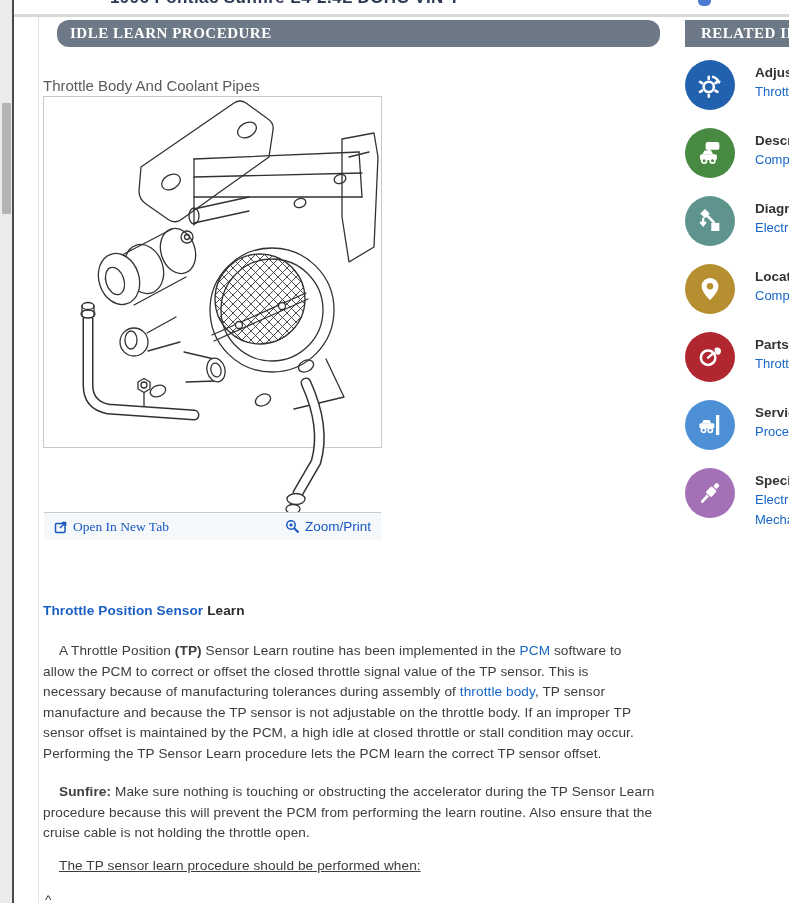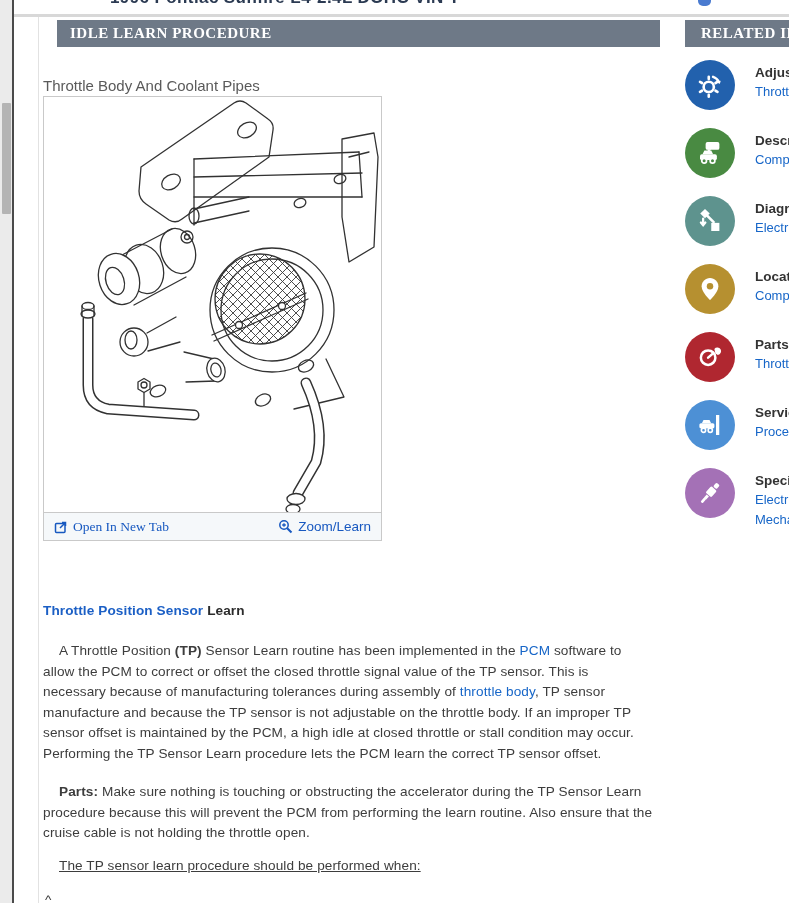--- a/index.html
+++ b/index.html
@@ -14,25 +14,25 @@
   .content-edge{position:absolute;left:38px;top:15px;width:1px;height:888px;background:#e2e2e2;}
   .top-divider{position:absolute;left:14px;top:14px;width:775px;height:3px;background:#d8d8d8;}
   
   .title-clip{position:absolute;left:110px;top:0;width:470px;height:10px;overflow:hidden;}
   .title-clip span{position:relative;top:-11px;display:block;font-weight:bold;font-size:17px;line-height:17px;color:#2b3a52;letter-spacing:.4px;}
   .top-icon-sliver{position:absolute;left:698px;top:0;width:13px;height:6px;background:#4a7bd0;border-radius:0 0 5px 5px;}
   
   .bar{position:absolute;top:20px;height:27px;background:#6e7987;color:#ffffff;
        font-family:"Liberation Serif",serif;font-weight:bold;font-size:15px;line-height:27px;
        letter-spacing:.5px;white-space:nowrap;overflow:hidden;}
-  .bar-main{left:57px;width:603px;padding-left:13px;box-sizing:border-box;}
+  .bar-main{left:57px;width:603px;padding-left:13px;box-sizing:border-box;border-radius:12px;}
   .bar-side{left:685px;width:145px;padding-left:16px;box-sizing:border-box;}
   
   .fig-caption{position:absolute;left:43px;top:77px;font-size:15px;color:#5a5a5a;}
-  .figure{position:absolute;left:43px;top:96px;width:339px;height:445px;border:1px solid #c9c9c9;box-sizing:border-box;background:#fff;}
+  .figure{position:absolute;left:43px;top:96px;width:339px;height:352px;border:1px solid #c9c9c9;box-sizing:border-box;background:#fff;}
   .fig-art{width:337px;height:415px;display:block;}
   .fig-footer{height:28px;background:#f5f8fa;border-top:1px solid #c9c9c9;display:flex;align-items:center;justify-content:space-between;padding:0 10px;box-sizing:border-box;}
   .fig-link{display:flex;align-items:center;gap:5px;color:#1758c0;font-size:13.5px;cursor:pointer;text-decoration:none;}
   .fig-link.serif{font-family:"Liberation Serif",serif;}
   
   .article{position:absolute;left:43px;top:601px;width:612px;font-size:13.6px;line-height:20.5px;color:#3d3d3d;letter-spacing:.1px;}
   .article h3{margin:0;font-size:13.6px;line-height:20px;color:#2b2b2b;}
   .h-link{color:#1b5fc5;font-weight:bold;cursor:pointer;}
   .para{margin:20px 0 0 0;text-indent:16px;}
   .para.notice{margin-top:18px;}
@@ -148,34 +148,34 @@
         <path d="M6,8 L11.5,2.5 M8,2.5 H11.5 V6" fill="none" stroke="#1758c0" stroke-width="1.5"></path>
       </svg>
       <span>Open In New Tab</span>
     </a>
     <a class="fig-link">
       <svg width="15" height="15" viewBox="0 0 15 15">
         <circle cx="6" cy="6" r="4.2" fill="none" stroke="#1758c0" stroke-width="1.5"></circle>
         <path d="M9.2,9.2 L13.5,13.5" stroke="#1758c0" stroke-width="2"></path>
         <path d="M6,4.2 V7.8 M4.2,6 H7.8" stroke="#1758c0" stroke-width="1.3"></path>
       </svg>
-      <span>Zoom/Learn</span>
+      <span>Zoom/Print</span>
     </a>
   </div>
 </div>
 
 <div class="article">
   <h3>
     <span class="h-link">Throttle Position Sensor</span><span> Learn</span>
   </h3>
   <p class="para">
     <span>A Throttle Position </span><span class="b">(TP)</span><span> Sensor Learn routine has been implemented in the </span><span class="lnk">PCM</span><span> software to allow the PCM to correct or offset the closed throttle signal value of the TP sensor. This is necessary because of manufacturing tolerances during assembly of </span><span class="lnk">throttle body</span><span>, TP sensor manufacture and because the TP sensor is not adjustable on the throttle body. If an improper TP sensor offset is maintained by the PCM, a high idle at closed throttle or stall condition may occur. Performing the TP Sensor Learn procedure lets the PCM learn the correct TP sensor offset.</span>
   </p>
   <p class="para notice">
-    <span class="b">Parts:</span><span> Make sure nothing is touching or obstructing the accelerator during the TP Sensor Learn procedure because this will prevent the PCM from performing the learn routine. Also ensure that the cruise cable is not holding the throttle open.</span>
+    <span class="b">Sunfire:</span><span> Make sure nothing is touching or obstructing the accelerator during the TP Sensor Learn procedure because this will prevent the PCM from performing the learn routine. Also ensure that the cruise cable is not holding the throttle open.</span>
   </p>
   <p class="list-intro">The TP sensor learn procedure should be performed when:</p>
   <div class="bullet-line">
     <span class="caret">^</span>
   </div>
 </div>
 
 <div class="sidebar">
 
   <div class="sb-item">

